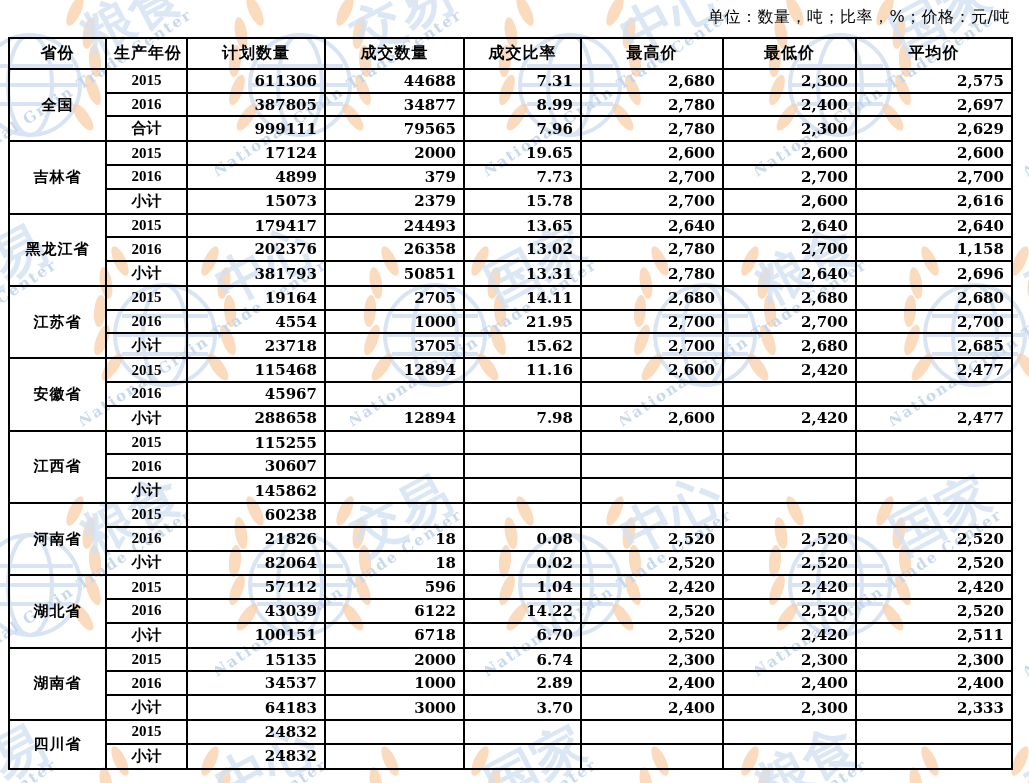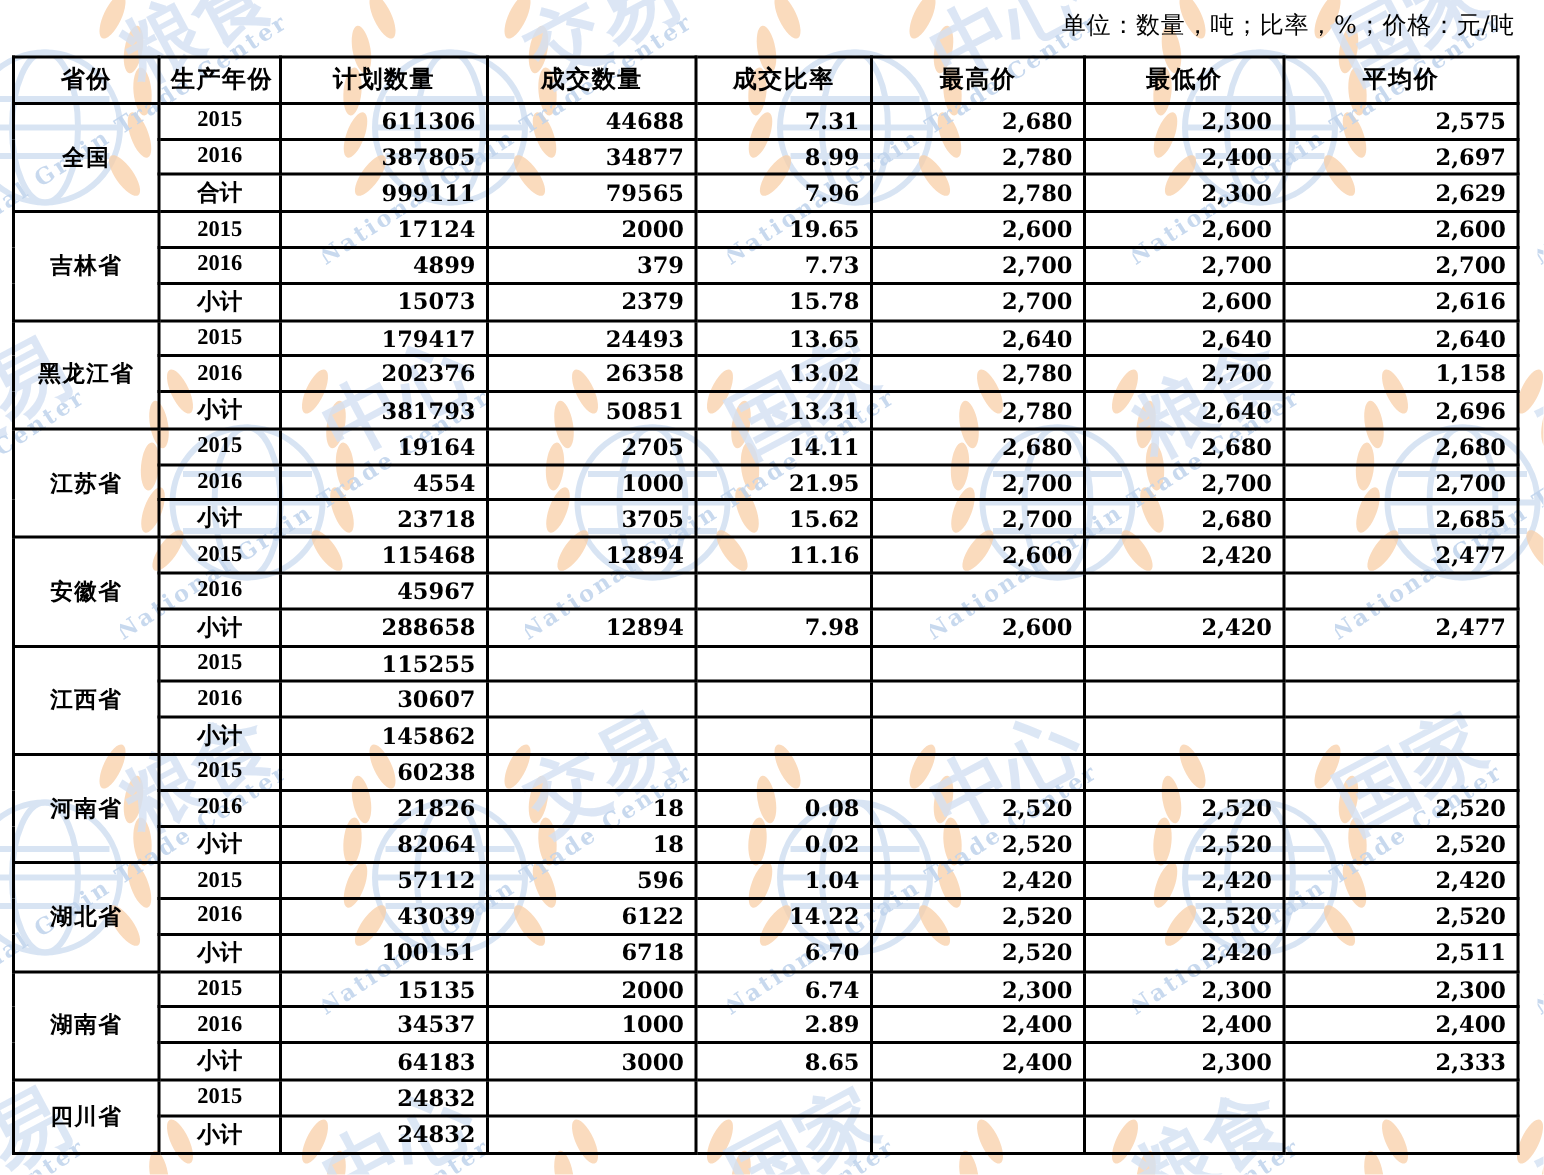--- a/index.html
+++ b/index.html
@@ -776,21 +776,21 @@
         <td class="c-num">1000</td>
         <td class="c-num">2.89</td>
         <td class="c-num">2,400</td>
         <td class="c-num">2,400</td>
         <td class="c-num">2,400</td>
       </tr>
       <tr>
         <td class="c-year">小计</td>
         <td class="c-num">64183</td>
         <td class="c-num">3000</td>
-        <td class="c-num">8.65</td>
+        <td class="c-num">3.70</td>
         <td class="c-num">2,400</td>
         <td class="c-num">2,300</td>
         <td class="c-num">2,333</td>
       </tr>
       <tr>
         <td rowspan="2" class="c-province">四川省</td>
         <td class="c-year">2015</td>
         <td class="c-num">24832</td>
         <td class="c-num"></td>
         <td class="c-num"></td>

